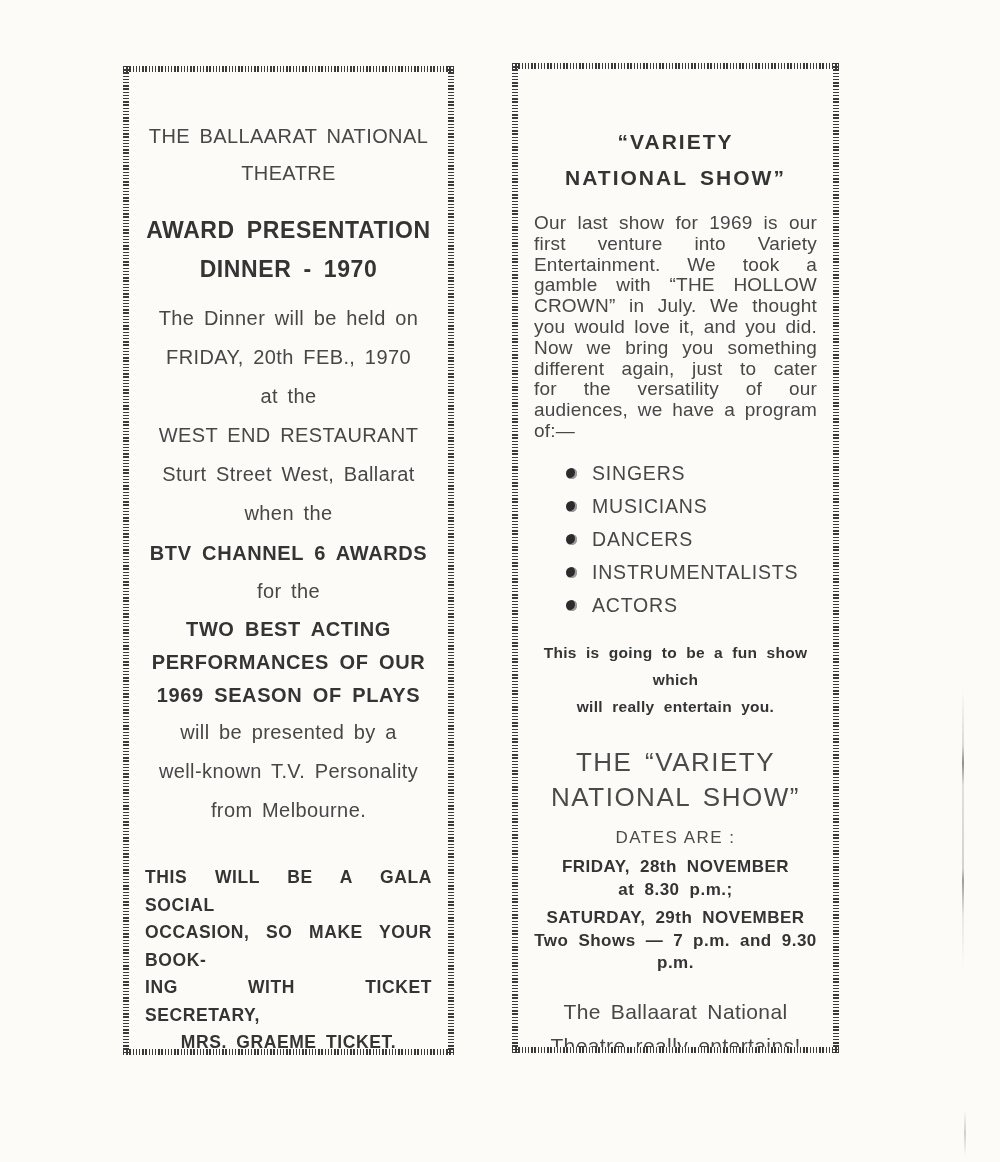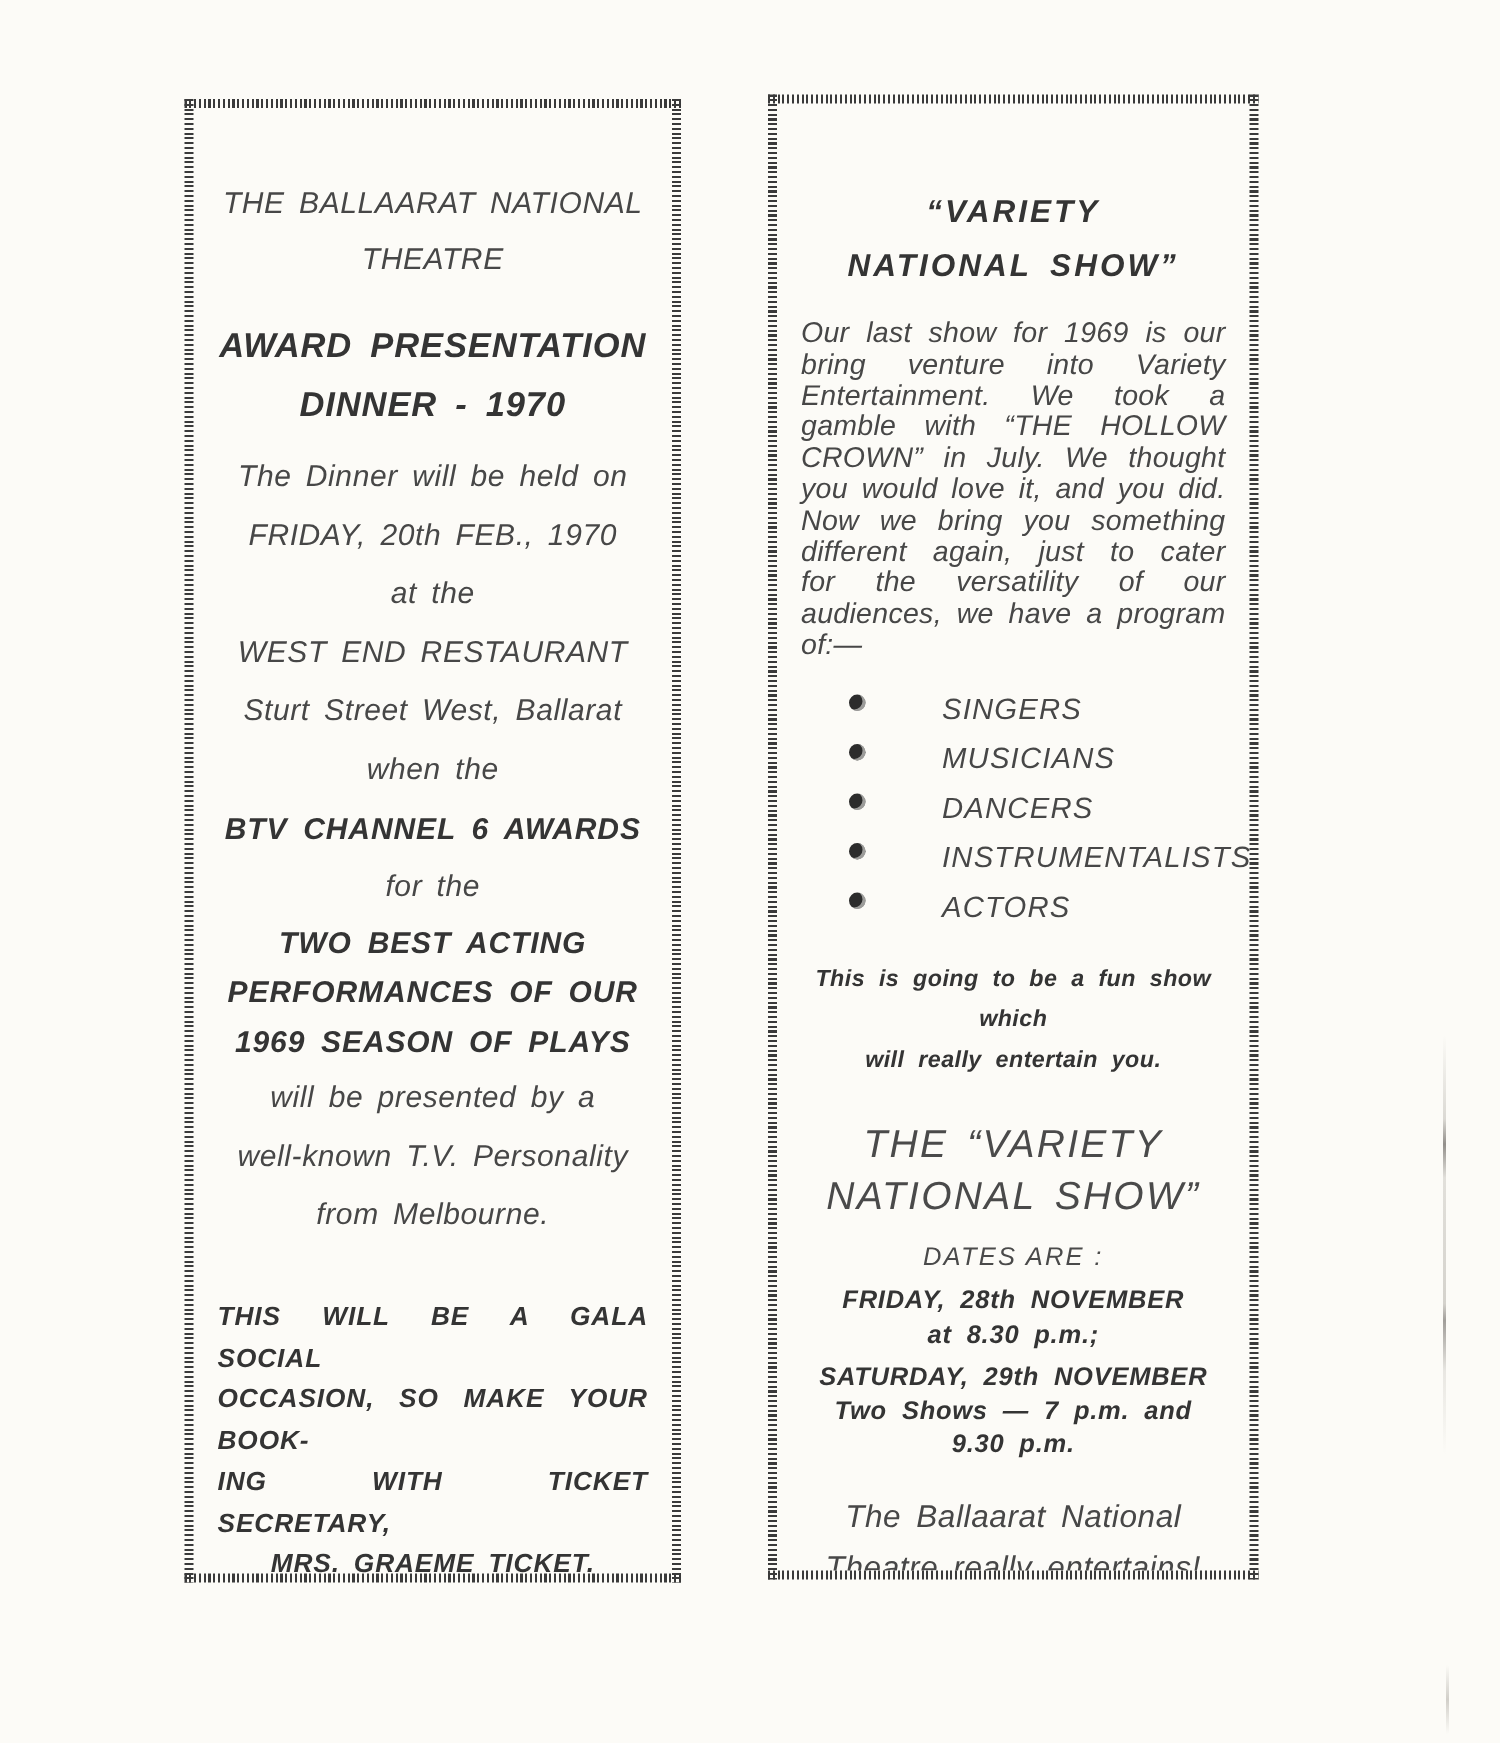--- a/index.html
+++ b/index.html
@@ -13,21 +13,20 @@
     background:#fcfbf7;
     overflow:hidden;
     color:#3d3d3d;
   }
 
   
   .panel {
     position:absolute;
     background:#fcfbf7;
     box-sizing:border-box;
-    font-style:italic;
   }
   .edge { position:absolute; }
   .edge-top, .edge-bottom {
     left:0; right:0; height:6px;
     background:repeating-linear-gradient(to right, #3a3a3a 0 1.4px, transparent 1.4px 3.2px);
   }
   .edge-top { top:0; }
   .edge-bottom { bottom:0; }
   .edge-left, .edge-right {
     top:0; bottom:0; width:6px;
@@ -65,21 +64,21 @@
   .lp-book-block { margin-top:42px; }
 
   
   .rp-title  { font-size:21px; line-height:25px; letter-spacing:2px; }
   .rp-title-1 { margin-top:60px; }
   .rp-title-2 { margin-top:11px; }
   .rp-para   { margin-top:23px; }
   .rp-para div { font-size:19px; line-height:20.8px; letter-spacing:0.2px; }
   .rp-para .last { text-align:right; text-align-last:left; }
   .rp-list   { margin-top:21px; padding-left:32px; }
-  .rp-item   { display:flex; height:21px; margin-bottom:12px;gap:36px; }
+  .rp-item   { display:flex; align-items:center; height:21px; margin-bottom:12px; }
   .rp-dot    { width:11px; height:11px; border-radius:50%; background:#2c2c2c; flex:0 0 11px;
                box-shadow:inset -2px -1px 0 rgba(250,250,245,.55); }
   .rp-item-label { font-size:19.5px; line-height:21px; margin-left:15px; color:#474747; letter-spacing:0.8px; }
   .rp-fun    { font-size:15.5px; line-height:27px; letter-spacing:0.3px; word-spacing:0.3em; }
   .rp-fun-block { margin-top:23px; }
   .rp-show   { font-size:26px; line-height:35px; letter-spacing:1.5px; word-spacing:0.15em; color:#4a4a4a; }
   .rp-show-block { margin-top:25px; }
   .rp-dates-label { font-size:17px; line-height:20px; margin-top:13px; letter-spacing:1.5px; color:#4a4a4a; }
   .rp-date   { font-size:17px; line-height:22px; letter-spacing:0.5px; word-spacing:0.28em;text-align:center; }
   .rp-date-1 { margin-top:8px; }
@@ -155,21 +154,21 @@
     <span class="edge edge-bottom"></span>
     <span class="edge edge-left"></span>
     <span class="edge edge-right"></span>
     <div class="panel-inner">
 
       <div class="ctr bold rp-title rp-title-1">“VARIETY</div>
       <div class="ctr bold rp-title rp-title-2">NATIONAL SHOW”</div>
 
       <div class="rp-para light">
         <div class="jline">Our last show for 1969 is our</div>
-        <div class="jline">bring venture into Variety</div>
+        <div class="jline">first venture into Variety</div>
         <div class="jline">Entertainment. We took a</div>
         <div class="jline">gamble with “THE HOLLOW</div>
         <div class="jline">CROWN” in July. We thought</div>
         <div class="jline">you would love it, and you did.</div>
         <div class="jline">Now we bring you something</div>
         <div class="jline">different again, just to cater</div>
         <div class="jline">for the versatility of our</div>
         <div class="jline">audiences, we have a program</div>
         <div class="last">of:—</div>
       </div>

